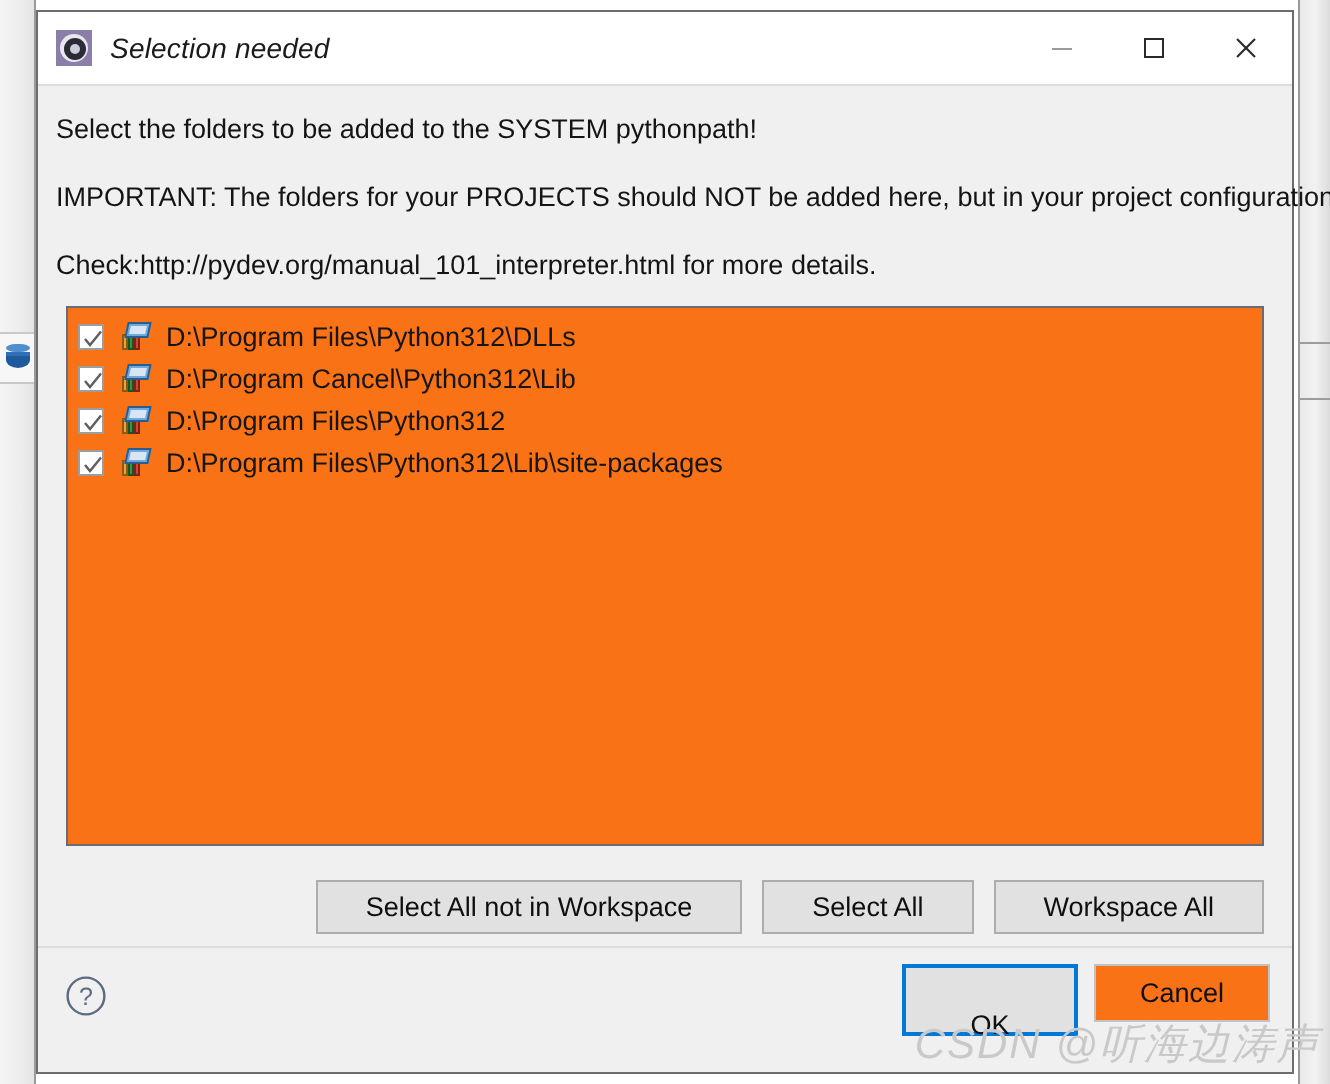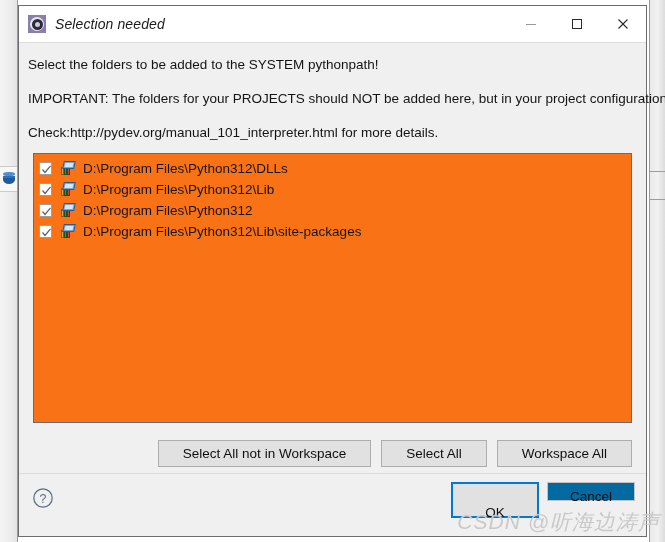--- a/index.html
+++ b/index.html
@@ -288,22 +288,22 @@
     font-size: 13.5px;
     color: #0f0f0f;
     line-height: 25px;
     text-align: center;
     box-sizing: border-box;
     font-family: "Liberation Sans", sans-serif;
     padding: 16px;
   }
   .btn-cancel {
     width: 88px;
-    height: 19px;
-    background: #0369a1;
+    height: 29px;
+    background: #f97316;
     border: 1px solid #c2c2c2;
     font-size: 13.5px;
     color: #0f0f0f;
     line-height: 27px;
     text-align: center;
     box-sizing: border-box;
     font-family: "Liberation Sans", sans-serif;
     padding: 0;
   }
 
@@ -401,21 +401,21 @@
               <polyline points="1.5,5.5 4,8.5 9.5,1.8" fill="none" stroke="#5f5f5f" stroke-width="1.2"></polyline>
             </svg>
           </span>
           <span class="lib-icon">
             <span class="bk1"></span>
               <span class="bk2"></span>
               <span class="bk3"></span>
             <span class="plate"></span>
               <span class="plate2"></span>
           </span>
-          <span class="row-text">D:\Program Files\Python312\Lib</span>
+          <span class="row-text">D:\Program Cancel\Python312\Lib</span>
         </div>
 
         <div class="list-row">
           <span class="cbx">
             <svg width="11" height="11" viewBox="0 0 11 11">
               <polyline points="1.5,5.5 4,8.5 9.5,1.8" fill="none" stroke="#5f5f5f" stroke-width="1.2"></polyline>
             </svg>
           </span>
           <span class="lib-icon">
             <span class="bk1"></span>

